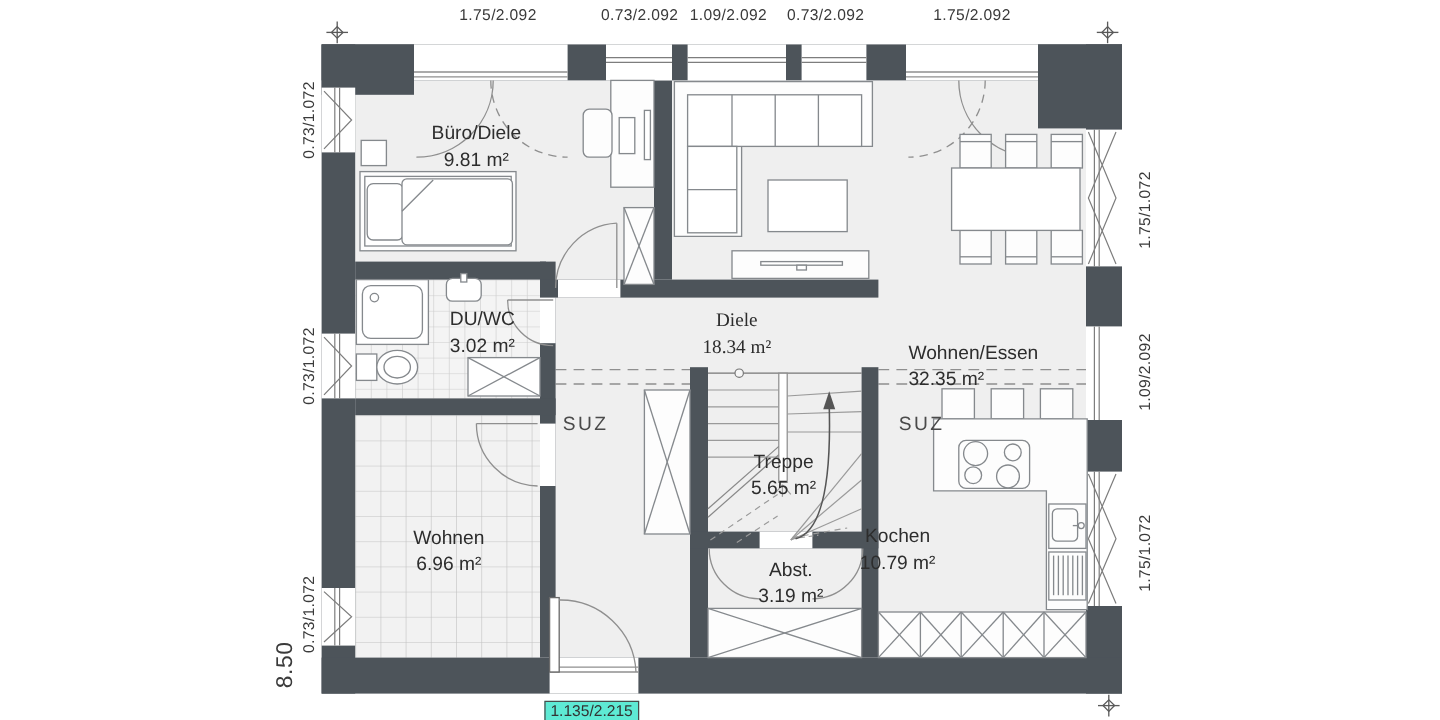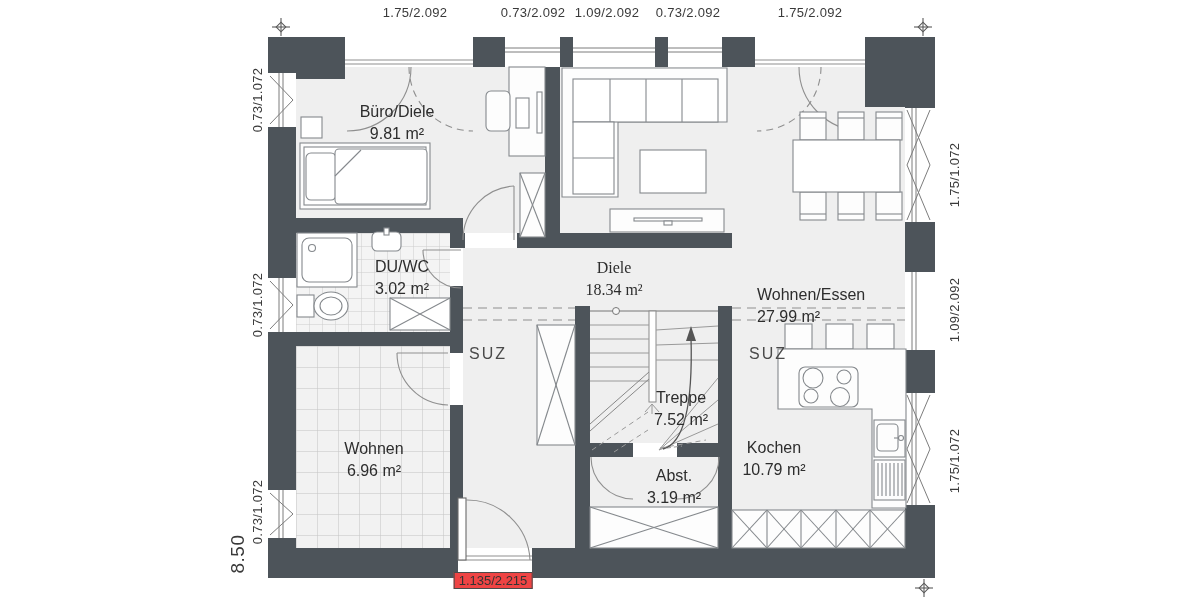--- a/index.html
+++ b/index.html
@@ -6,22 +6,22 @@
   .stage{position:relative;width:1200px;height:600px;background:#ffffff;overflow:hidden;
          font-family:"Liberation Sans",sans-serif;}
   .plan-svg{position:absolute;left:0;top:0;}
   .room-label{position:absolute;transform:translate(-50%,-50%);text-align:center;
               color:#2d2d2d;font-size:16px;line-height:22px;white-space:nowrap;}
   .room-label.align-left{transform:translate(0,-50%);text-align:left;}
   .dim{position:absolute;font-size:13px;color:#3a3a3a;white-space:nowrap;letter-spacing:.3px;}
   .dim.h{transform:translate(-50%,0);}
   .dim.v{transform:translate(-50%,-50%) rotate(-90deg);}
   .dim.big{font-size:19px;letter-spacing:.5px;}
-  .door-dim{position:absolute;transform:translate(-50%,0);border:1px solid #4a4a4a;background:#ef4444;
-            padding:0 4px;font-size:13px;color:#333;white-space:nowrap;}
+  .door-dim{position:absolute;transform:translate(-50%,0);border:1px solid #4a4a4a;background:#5eead4;
+            padding:0 4px;font-size:13px;color:#333;white-space:nowrap;margin-top:12px;}
   .suz{position:absolute;transform:translate(-50%,-50%);font-size:16px;letter-spacing:2px;color:#4a4a4a;margin-top:40px;}
 </style>
 </head>
 <body>
 
 <div class="stage">
 
 <svg class="plan-svg" width="1200" height="600" viewBox="0 0 1200 600">
   <defs>
     <pattern id="tileS" width="13" height="13" patternUnits="userSpaceOnUse" patternTransform="translate(296,233)">
@@ -351,35 +351,35 @@
 <div class="room-label" style="left:402px;top:278px;">
   <div>DU/WC</div>
   <div>3.02 m²</div>
 </div>
 <div class="room-label" style="left:614px;top:279px;font-family:Liberation Serif, serif;">
   <div>Diele</div>
   <div>18.34 m²</div>
 </div>
 <div class="room-label align-left" style="left:757px;top:258px;margin-top:48px;">
   <div>Wohnen/Essen</div>
-  <div>27.99 m²</div>
-</div>
-<div class="room-label" style="left:653px;top:409px;margin-left:28px;">
+  <div>32.35 m²</div>
+</div>
+<div class="room-label" style="left:653px;top:397px;">
   <div>Treppe</div>
-  <div>7.52 m²</div>
+  <div>5.65 m²</div>
 </div>
 <div class="room-label" style="left:374px;top:460px;">
   <div>Wohnen</div>
   <div>6.96 m²</div>
 </div>
-<div class="room-label" style="left:674px;top:487px;">
+<div class="room-label" style="left:659px;top:487px;">
   <div>Abst.</div>
   <div>3.19 m²</div>
 </div>
-<div class="room-label" style="left:774px;top:459px;">
+<div class="room-label" style="left:748px;top:459px;">
   <div>Kochen</div>
   <div>10.79 m²</div>
 </div>
 
 <div class="dim h" style="left:415px;top:5px;">1.75/2.092</div>
 <div class="dim h" style="left:533px;top:5px;">0.73/2.092</div>
 <div class="dim h" style="left:607px;top:5px;">1.09/2.092</div>
 <div class="dim h" style="left:688px;top:5px;">0.73/2.092</div>
 <div class="dim h" style="left:810px;top:5px;">1.75/2.092</div>
 

